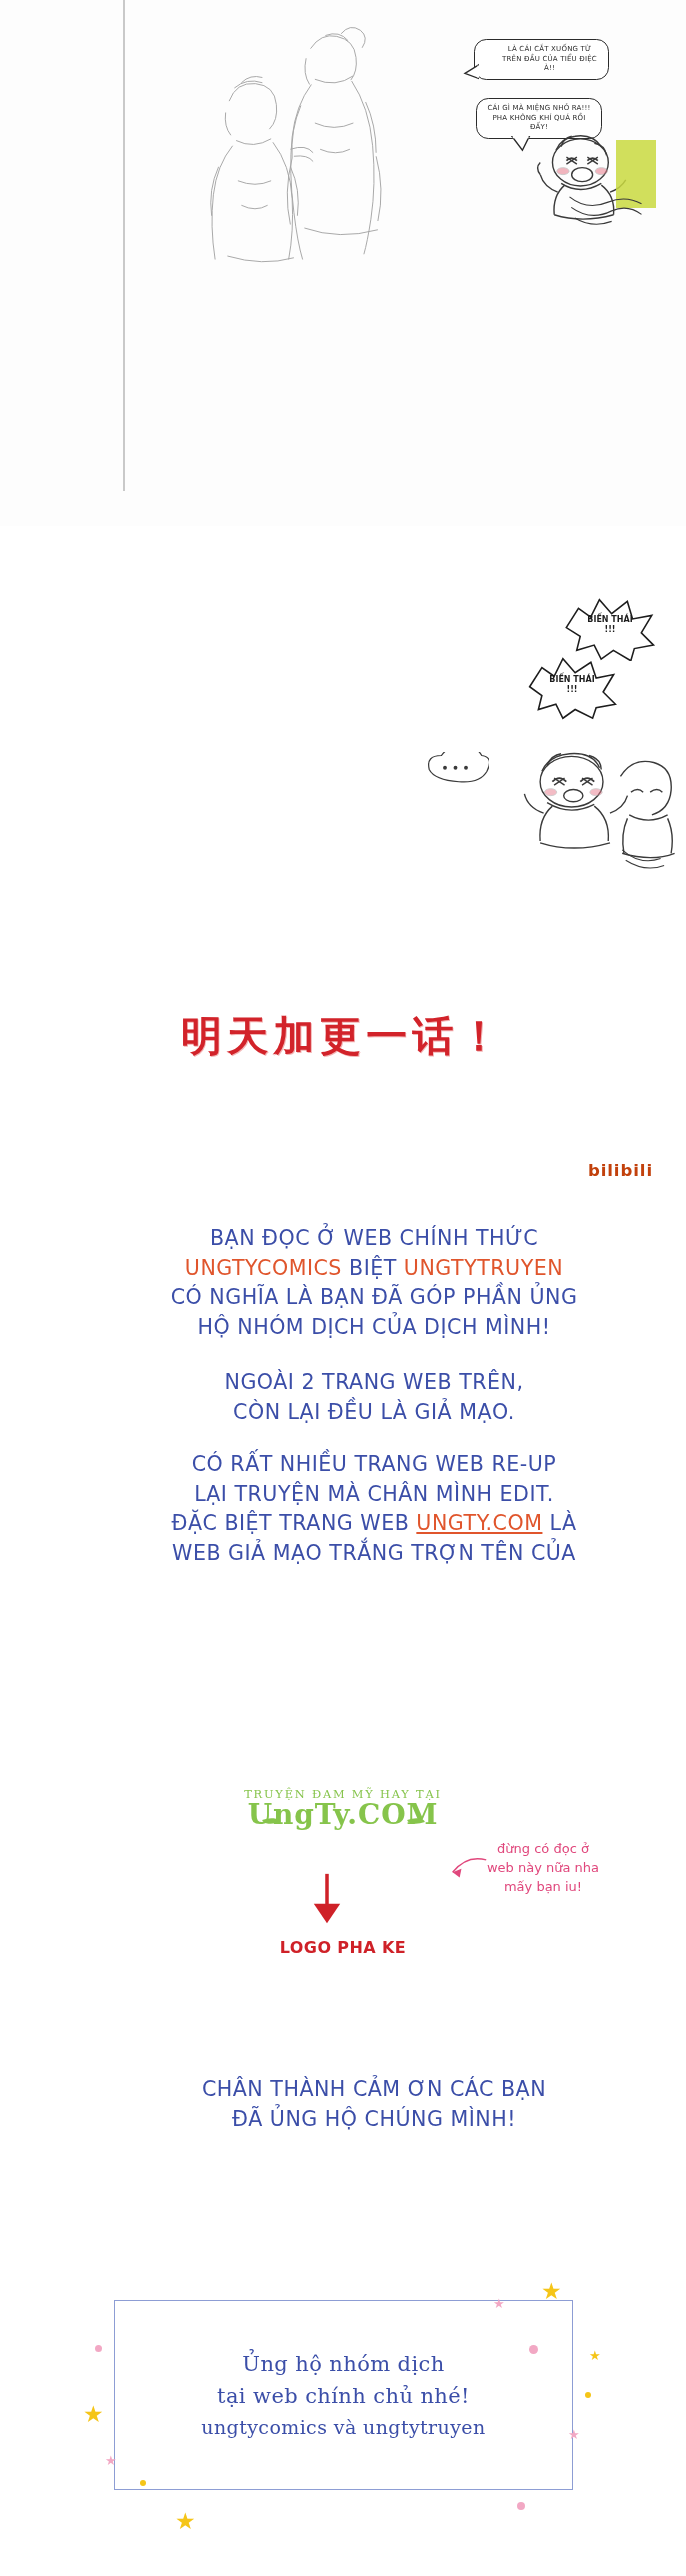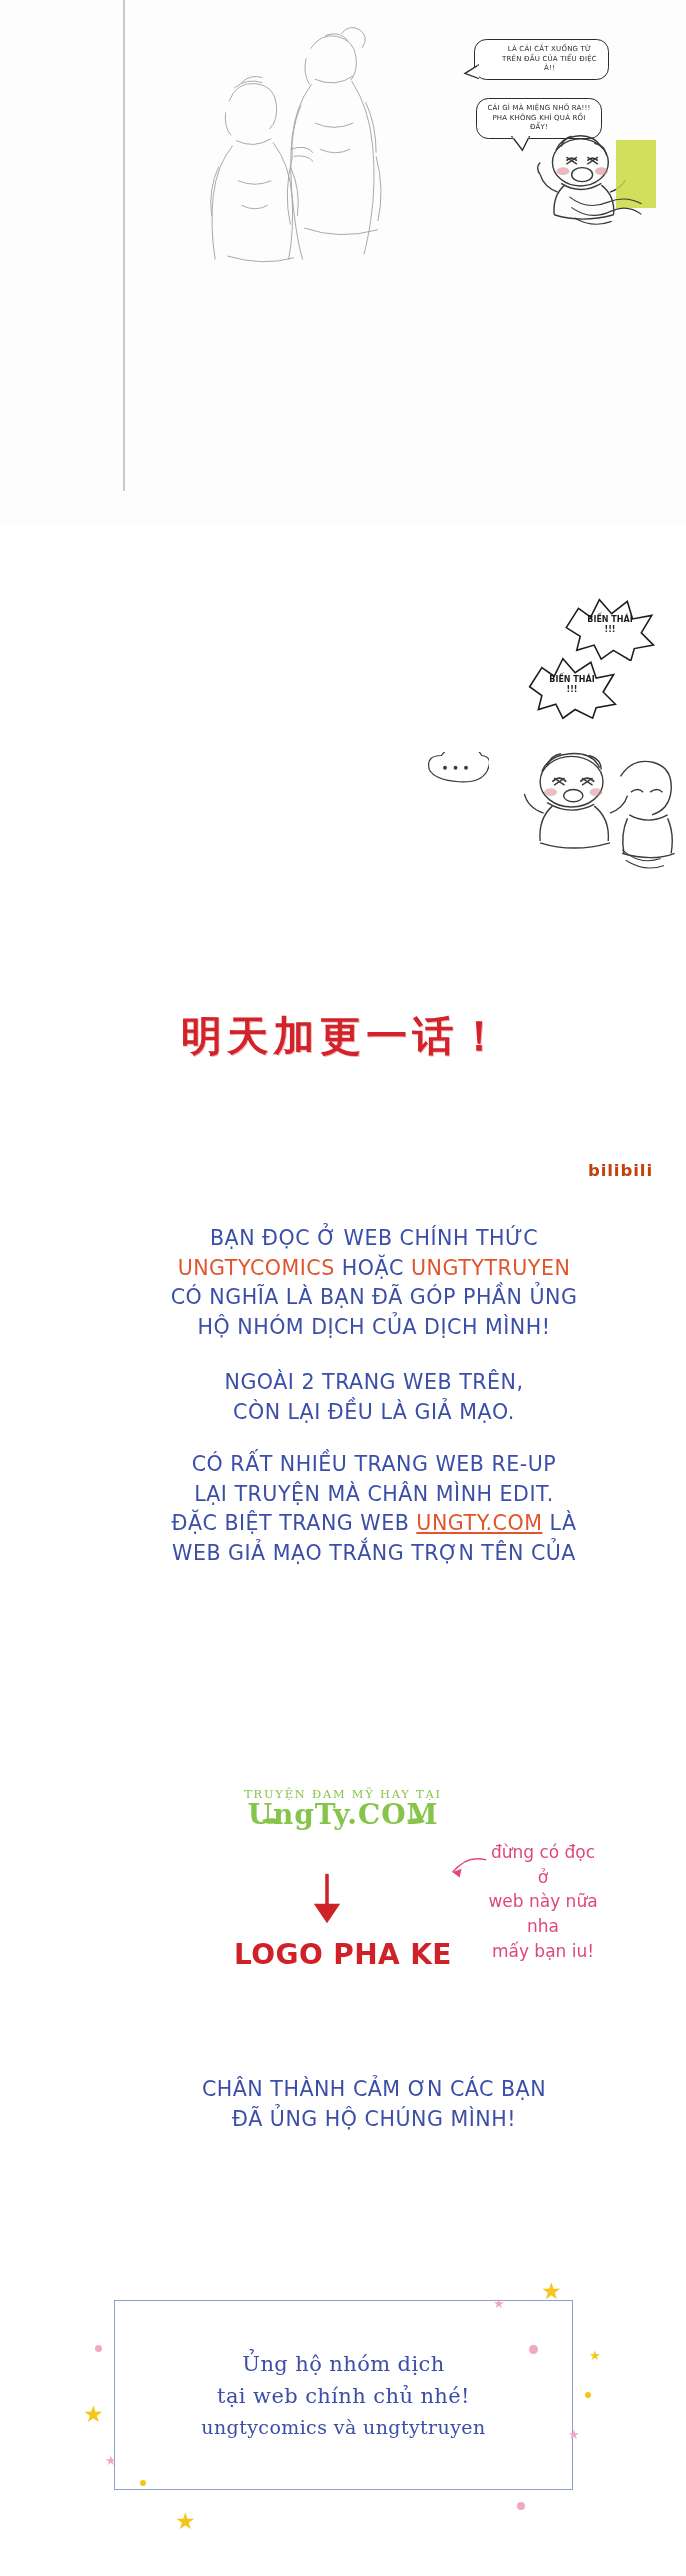--- a/index.html
+++ b/index.html
@@ -128,38 +128,38 @@
   .logo-leaf {
     position: absolute;
     width: 16px; height: 8px;
     border-radius: 0 100% 0 100%;
     background: #86c44b;
   }
 
   .pink-note {
     position: absolute;
     color: #e0477c;
-    font-size: 17px;
+    font-size: 13px;
     line-height: 1.45;
     text-align: center;
     font-family: "DejaVu Sans", sans-serif;
   }
 
   .arrow-down {
     position: absolute;
     left: 305px;
   }
 
   .logo-fake-label {
     position: absolute;
     left: 0;
     width: 686px;
     text-align: center;
     color: #cf2128;
-    font-size: 28px;
+    font-size: 16px;
     font-weight: 700;
     letter-spacing: 0.4px;
     font-family: "DejaVu Sans", sans-serif;
   }
 
   
   .thanks-box {
     position: absolute;
     left: 114px;
     top: 2300px;
@@ -355,21 +355,21 @@
     </svg>
   </div>
 
   <div class="cn-title" style="top:1009px;">明天加更一话！</div>
 
   <div class="bili-mark" style="top:1161px;">bilibili</div>
 
   <div class="blue-block" style="top:1224px;">
     <div>BẠN ĐỌC Ở WEB CHÍNH THỨC</div>
     <div>
-      <span class="hl">UNGTYCOMICS</span><span> HOẶC </span><span class="hl">UNGTYTRUYEN</span>
+      <span class="hl">UNGTYCOMICS</span><span> BIỆT </span><span class="hl">UNGTYTRUYEN</span>
     </div>
     <div>CÓ NGHĨA LÀ BẠN ĐÃ GÓP PHẦN ỦNG</div>
     <div>HỘ NHÓM DỊCH CỦA DỊCH MÌNH!</div>
   </div>
 
   <div class="blue-block" style="top:1368px;">
     <div>NGOÀI 2 TRANG WEB TRÊN,</div>
     <div>CÒN LẠI ĐỀU LÀ GIẢ MẠO.</div>
   </div>
 

